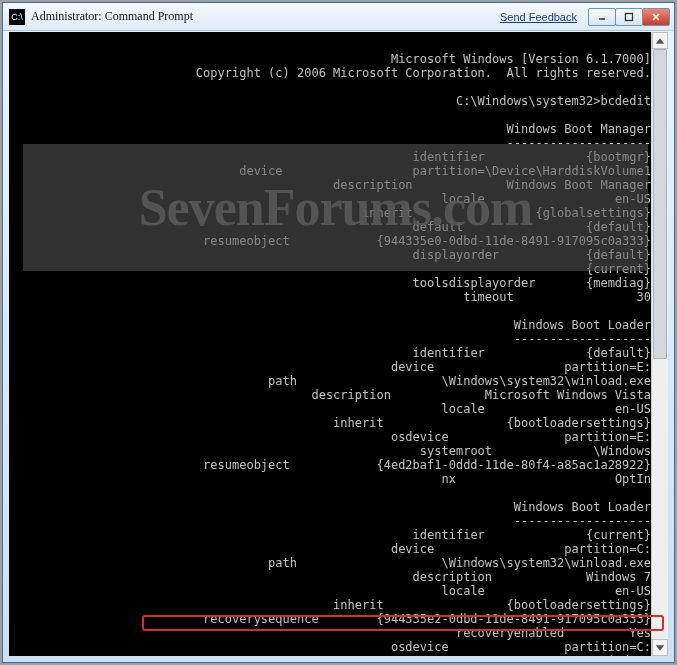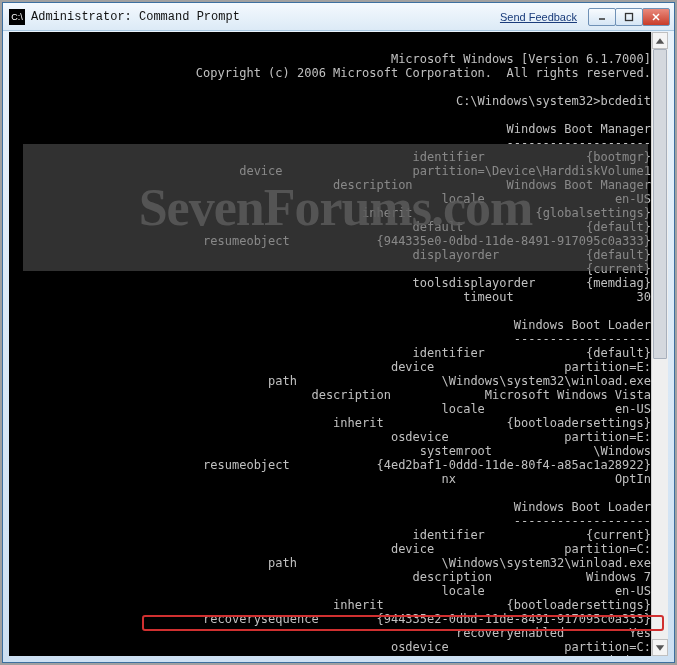--- a/index.html
+++ b/index.html
@@ -27,21 +27,21 @@
     background: linear-gradient(#f4f9fe, #dceaf6);
     border-bottom: 1px solid #a9c7e0;
   }
   .title-icon {
     width: 16px; height: 16px;
     background: #000; color:#fff;
     font-size:9px; line-height:16px; text-align:center;
     margin-right: 6px;
     font-family: sans-serif;
   }
-  .title-text { flex: 0 0 auto; font-size: 12px; color:#111; font-family: Liberation Mono, monospace; }
+  .title-text { flex: 0 0 auto; font-size: 12px; color:#111; font-family: Liberation Serif, serif; }
   .spacer { flex: 1; }
   .feedback { font-size: 11px; color: #1a3c7b; text-decoration: underline; margin-right: 12px; cursor:pointer; font-family: "Segoe UI", sans-serif; margin-left: 20px;}
   .winbuttons { display:flex; gap:0; }
   .winbuttons div {
     width: 28px; height:18px;
     border:1px solid #6f91b6;
     background: linear-gradient(#f8fbfe,#d6e6f5);
     border-radius: 2px;
     margin-left: -1px;
     display:flex; align-items:center; justify-content:center;

